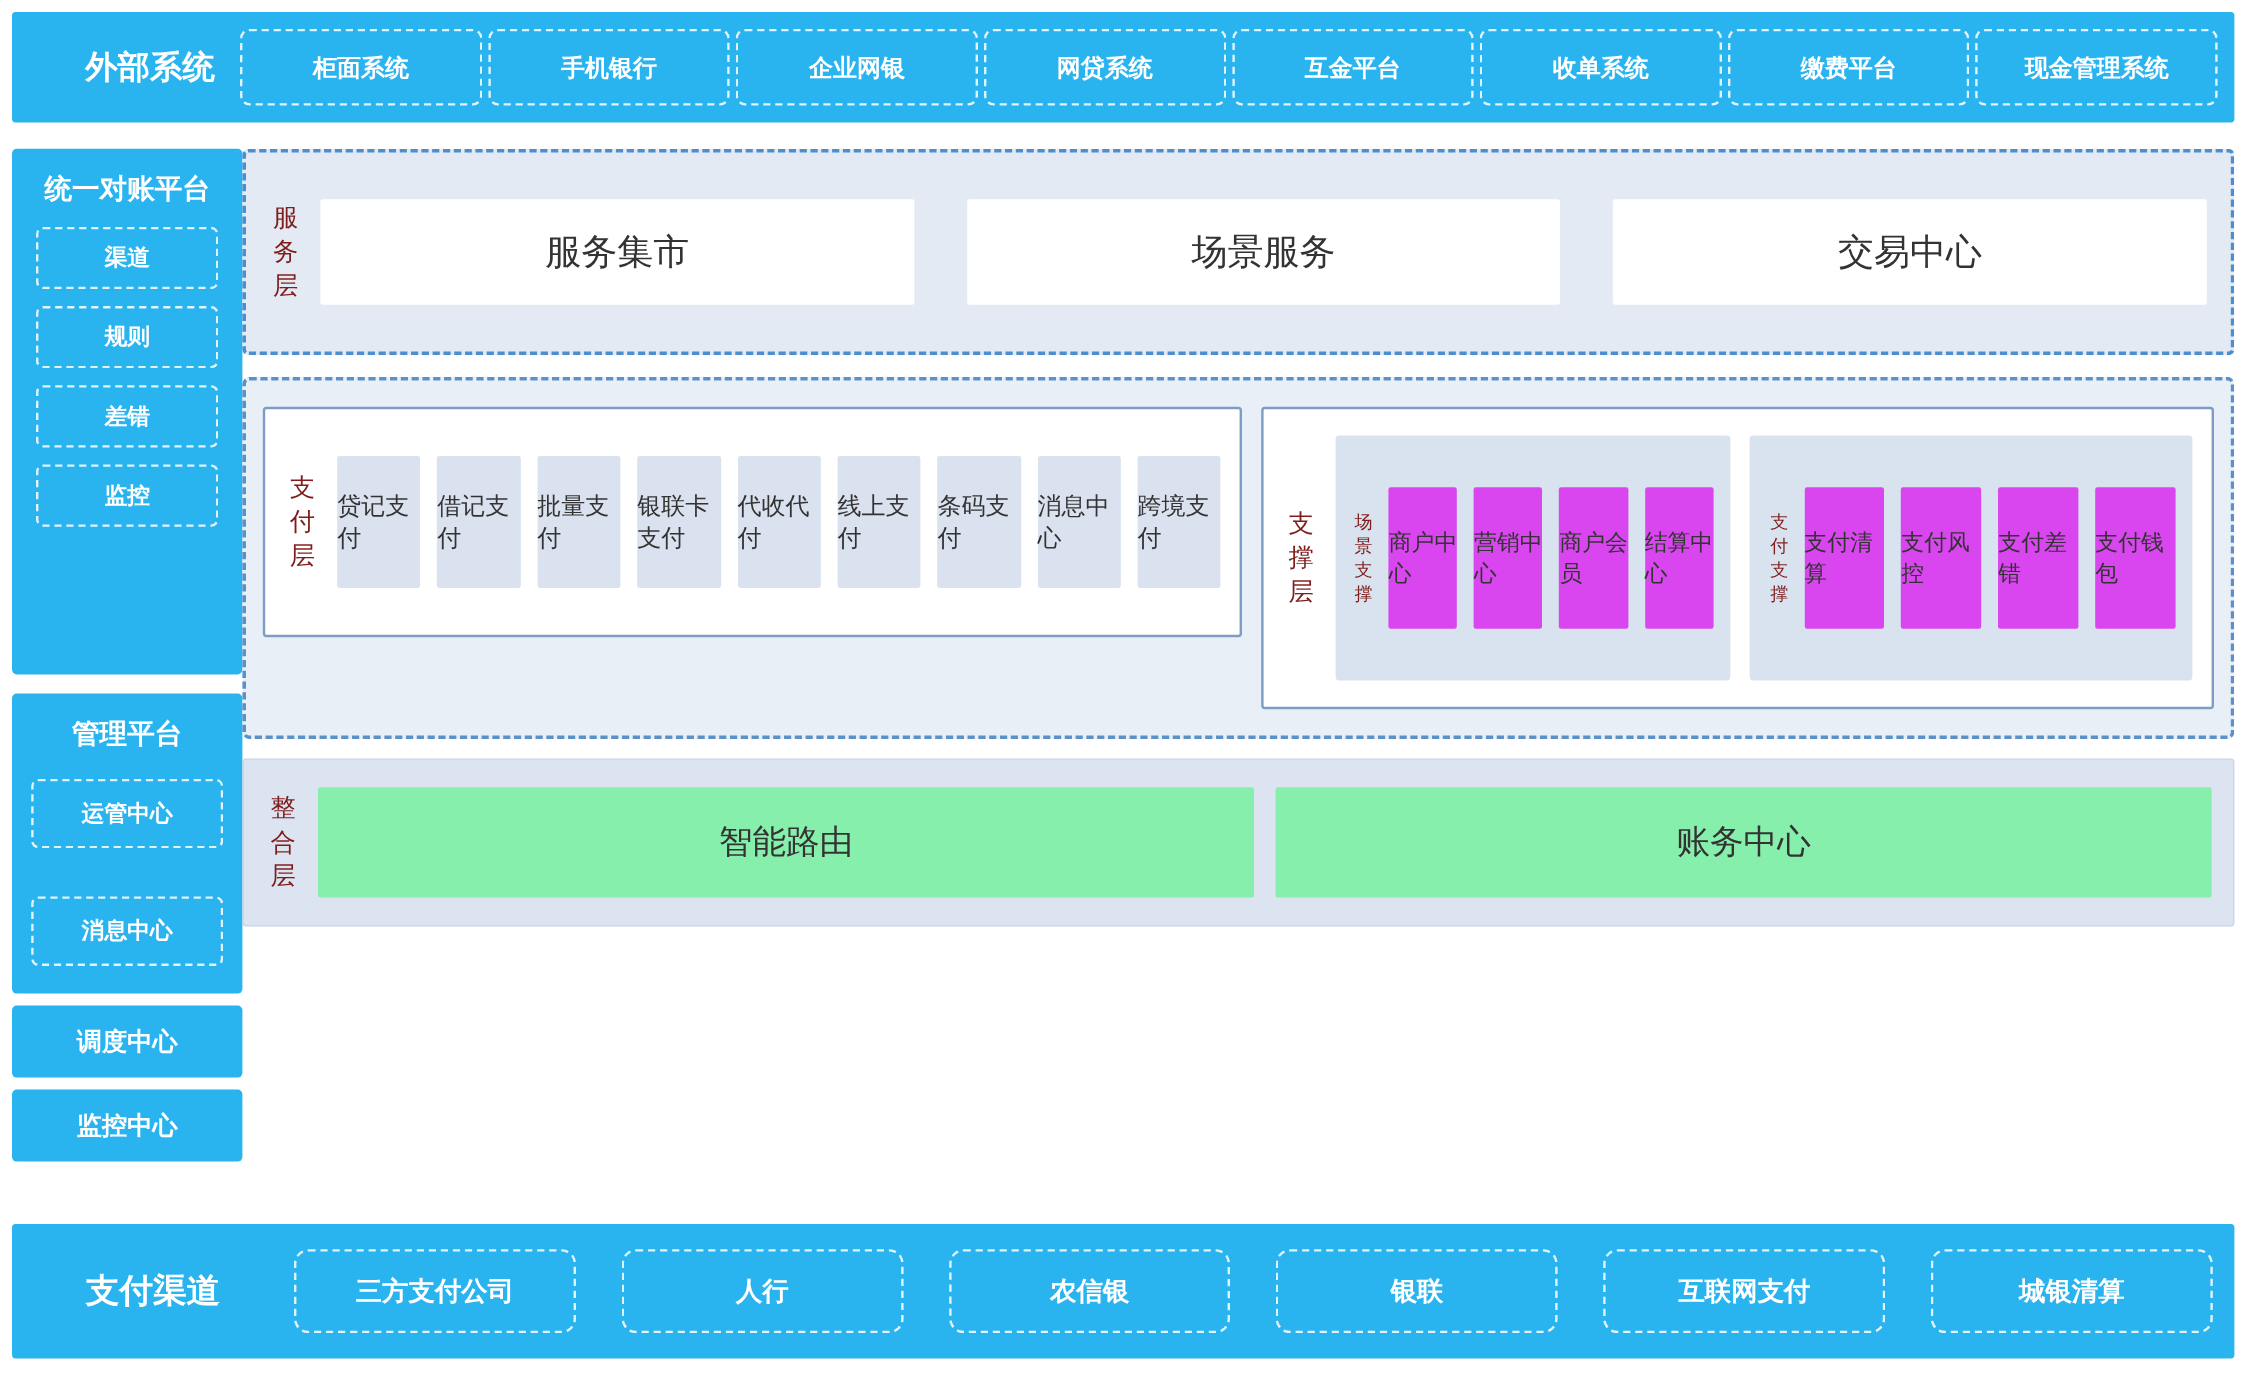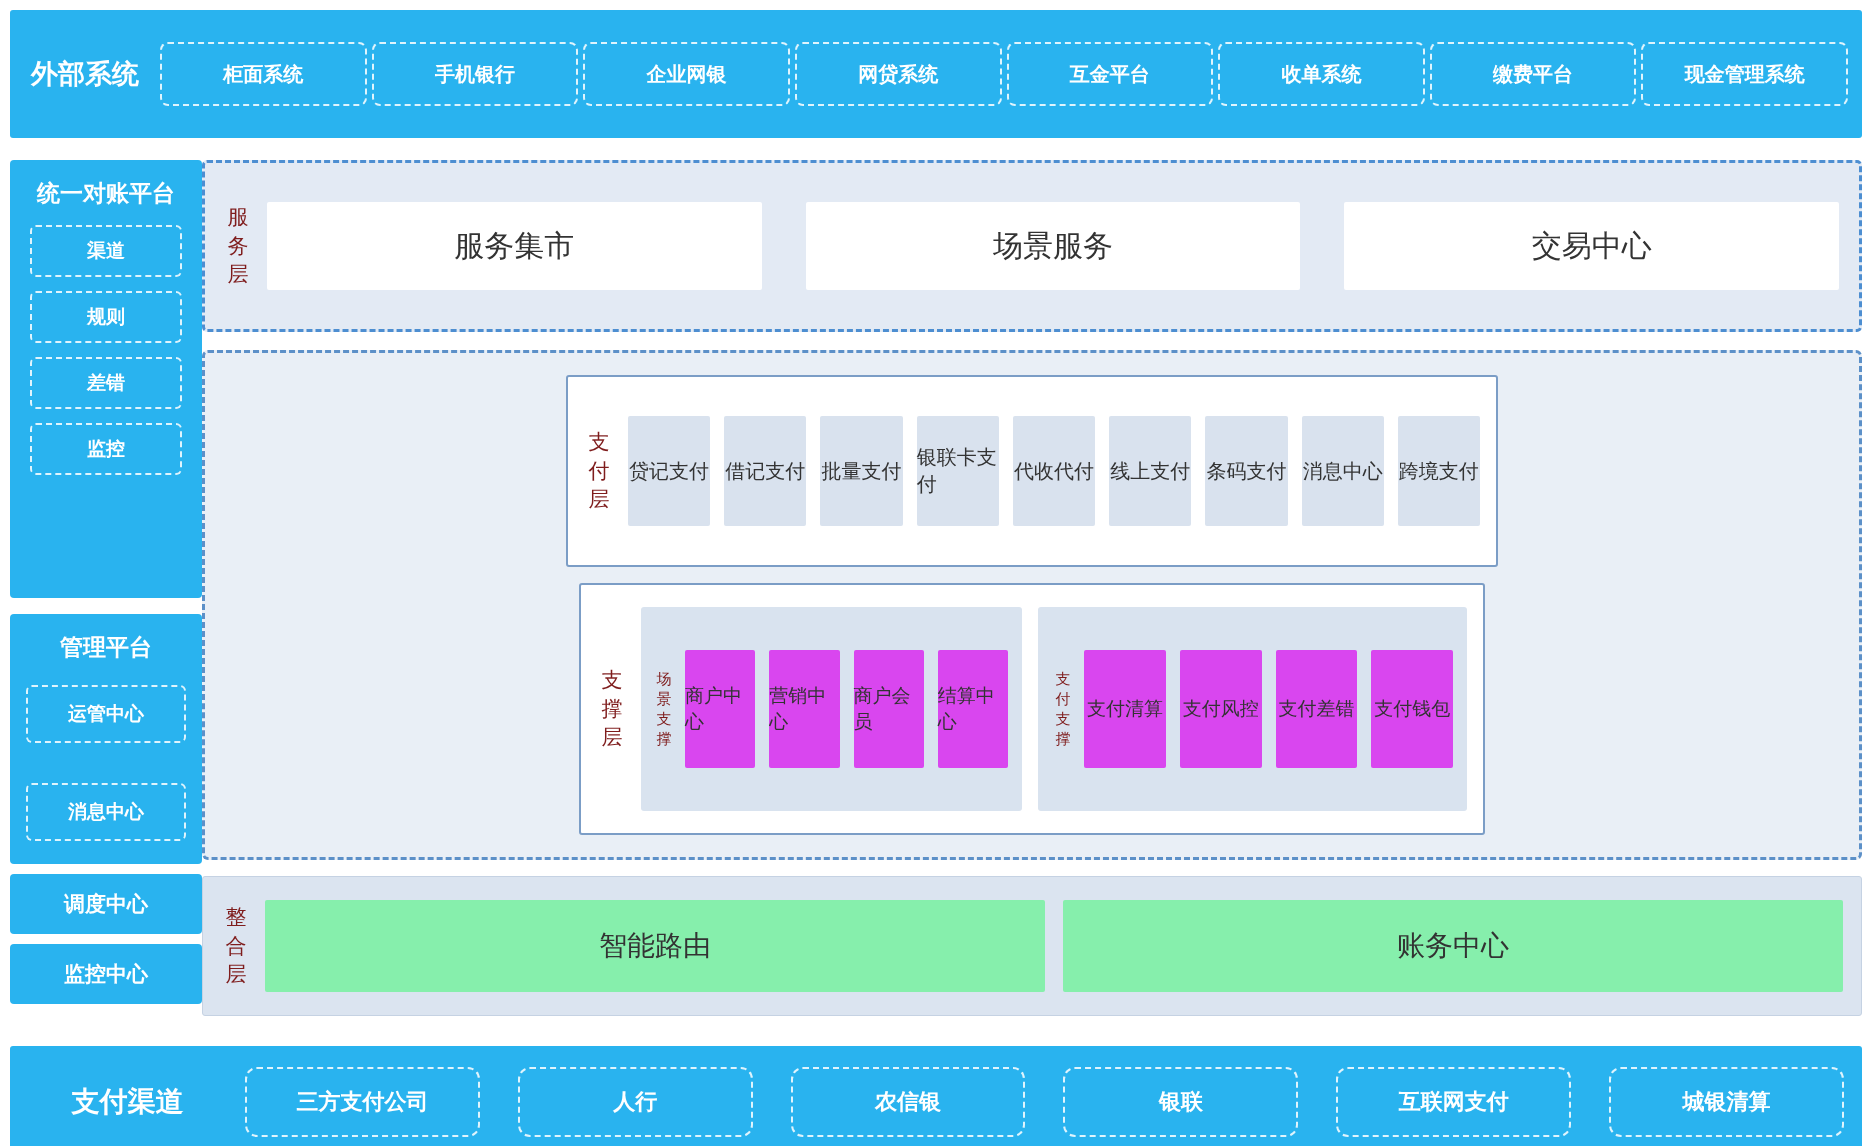--- a/index.html
+++ b/index.html
@@ -16,21 +16,21 @@
     display: flex; flex-direction: column;
   }
 
   
   .bar {
     background: #29b3ef;
     border-radius: 3px;
     display: flex; align-items: center;
     flex-shrink: 0;
   }
-  .bar.top { height: 128px; padding-right: 14px; }
+  .bar.top { height: 92px; padding-right: 14px; padding-left: 40px; }
   .bar.bottom { height: 112px; margin-top: 30px; padding-right: 18px; }
   .bar-title {
     color: #ffffff; font-weight: bold; text-align: center; flex-shrink: 0;
   }
   .top .bar-title { width: 150px; font-size: 27px; }
   .bottom .bar-title { width: 235px; font-size: 28px; }
   .bar-items { flex: 1; display: flex; height: 64px; }
   .top .bar-items { gap: 5px; }
   .bottom .bar-items { gap: 38px; height: 70px; }
   .bar-item {
@@ -87,21 +87,21 @@
     flex: 1; height: 88px; background: #ffffff; border-radius: 2px;
     display: flex; align-items: center; justify-content: center;
     font-size: 30px;
   }
 
   .dashed-wrap {
     margin-top: 18px;
     border: 3px dashed #5c90c8; border-radius: 6px;
     background: #e9eff6;
     padding: 22px 14px;
-    display: flex; flex-direction: column; gap: 16px; align-items: center;
+    display: flex; flex-direction: row; gap: 16px;
   }
   .layer-box {
     background: #ffffff;
     border: 2px solid #7b9dc6; border-radius: 3px;
     display: flex; align-items: center;
     padding: 0 16px 0 12px;
   }
   .layer-box.pay { height: 192px; }
   .layer-box.support { height: 252px; }
   .pay-items { flex: 1; display: flex; gap: 14px; }

